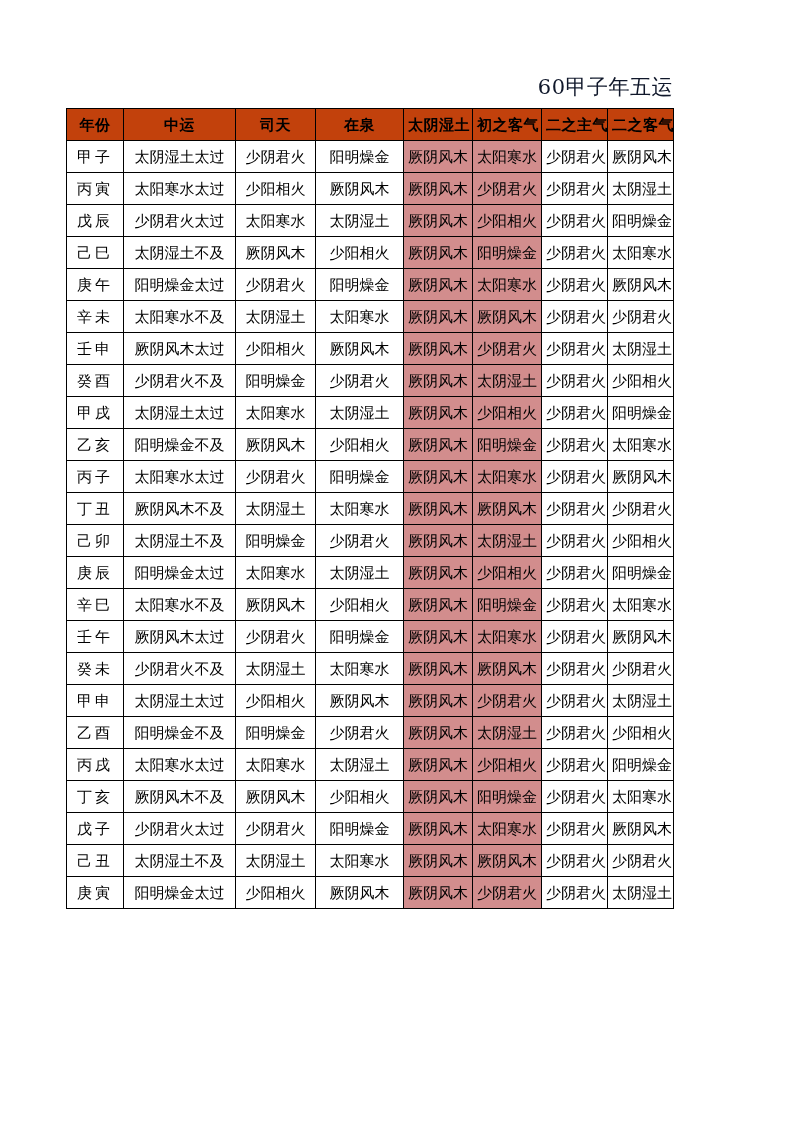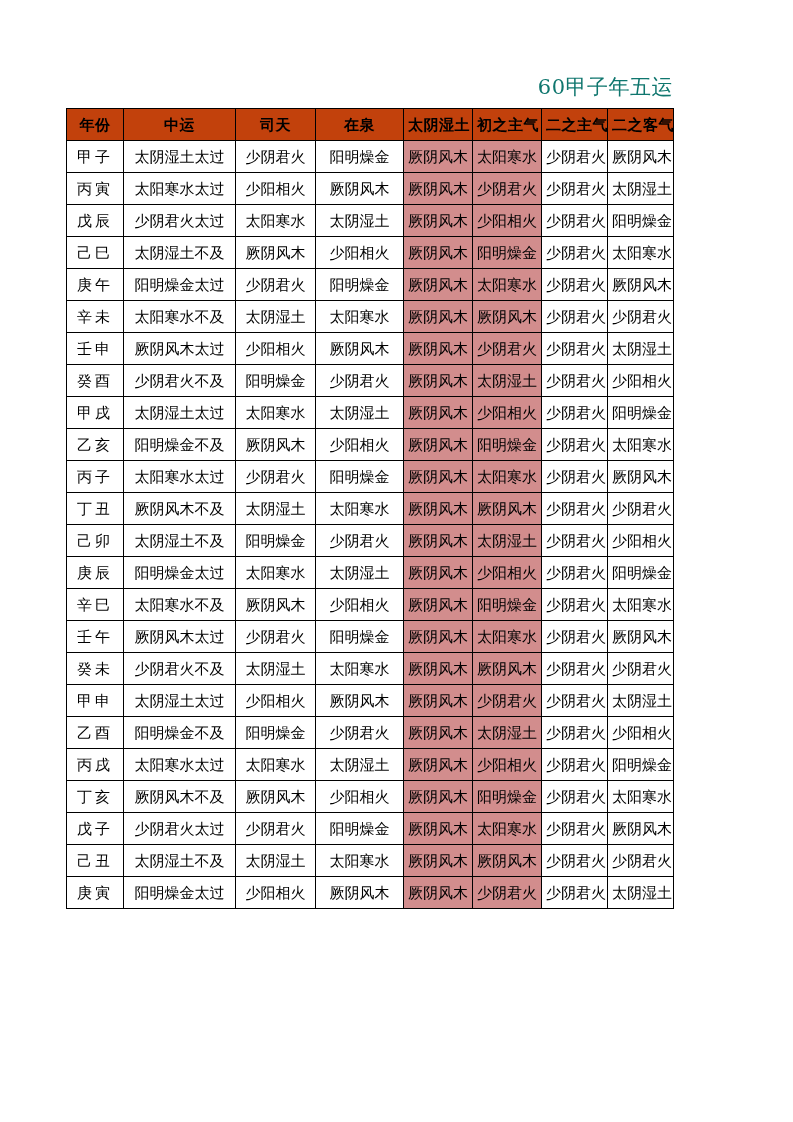--- a/index.html
+++ b/index.html
@@ -28,21 +28,21 @@
     height: 30px;
     overflow: hidden;
     white-space: nowrap;
   }
   .title-text {
     display: block;
     text-align: right;
     font-size: 21px;
     line-height: 30px;
     font-family: "DejaVu Serif", "Liberation Serif", serif;
-    color: #0f766e;
+    color: #0f172a;
     letter-spacing: 0.5px;
   }
   
   .grid-wrap {
     position: absolute;
     left: 66px;
     top: 108px;
   }
   table.grid {
     border-collapse: collapse;
@@ -109,21 +109,21 @@
           <col class="c-q2zhu">
           <col class="c-q2ke">
       </colgroup>
       <thead>
         <tr>
             <th>年份</th>
             <th>中运</th>
             <th>司天</th>
             <th>在泉</th>
             <th>太阴湿土</th>
-            <th>初之主气</th>
+            <th>初之客气</th>
             <th>二之主气</th>
             <th>二之客气</th>
           </tr>
       </thead>
       <tbody>
           <tr>
             <td class="col-year">甲子</td>
             <td class="col-zhongyun">太阴湿土太过</td>
             <td class="col-sitian">少阴君火</td>
             <td class="col-zaiquan">阳明燥金</td>

